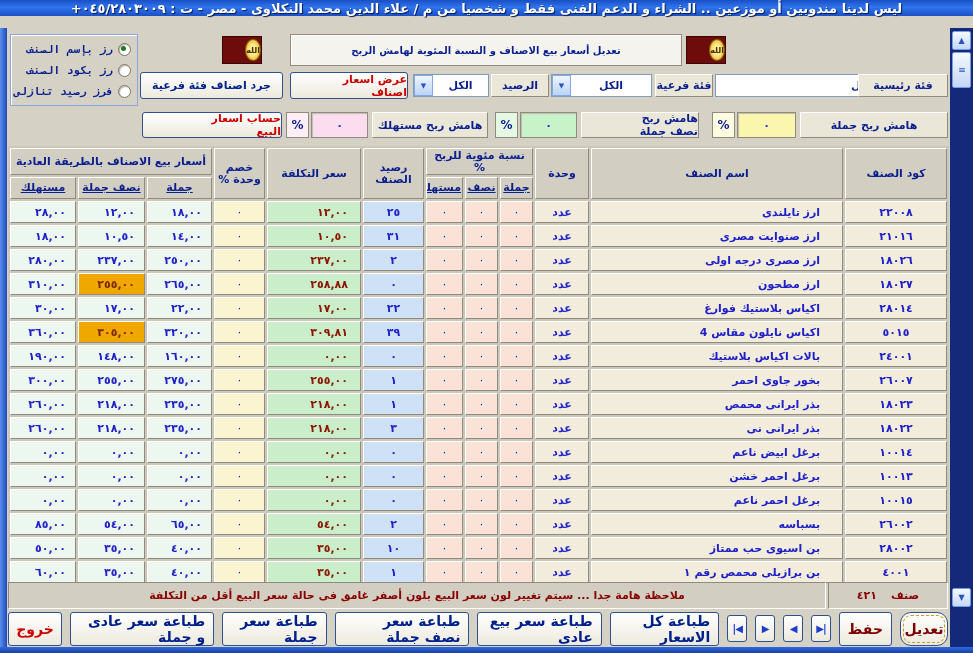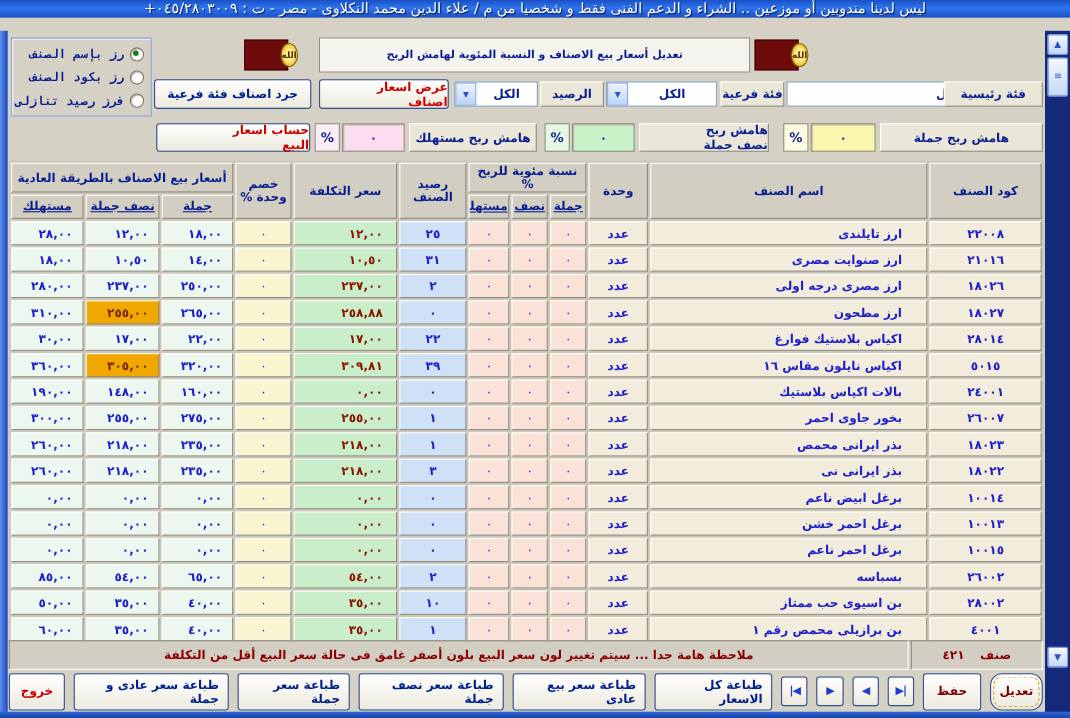--- a/index.html
+++ b/index.html
@@ -2,21 +2,21 @@
 <html lang="ar" dir="rtl"><head>
 <meta charset="utf-8">
 <style>
   html,body{margin:0;padding:0;}
   body{width:973px;height:653px;overflow:hidden;font-family:"DejaVu Sans",sans-serif;}
   .window{position:relative;width:973px;height:653px;background:#d5d1c5;overflow:hidden;}
   
   .titlebar{position:absolute;left:0;top:0;width:973px;height:16px;
     background:linear-gradient(180deg,#1a4fc4 0%,#2f74ee 45%,#1c50c6 100%);
     display:flex;align-items:center;justify-content:center;
-    color:#fff;font-weight:normal;font-size:13px;text-shadow:1px 1px 1px #001a4d;}
+    color:#fff;font-weight:bold;font-size:13px;text-shadow:1px 1px 1px #001a4d;}
   .frame-left{position:absolute;left:0;top:28px;width:7px;height:625px;
     background:linear-gradient(90deg,#5a90ee,#1c48b8);}
   .frame-right{position:absolute;left:950px;top:28px;width:23px;height:625px;background:#15297a;}
   .frame-bottom{position:absolute;left:0;top:647px;width:973px;height:6px;
     background:linear-gradient(180deg,#2f6ae0,#173f9e);}
   .scrollbtn{position:absolute;left:952px;width:19px;background:linear-gradient(180deg,#f4f8ff,#c4d8f8);
     border:1px solid #7a9ce0;border-radius:2px;color:#2a52c0;display:flex;align-items:center;justify-content:center;
     font-size:8px;box-sizing:border-box;}
   .sb-up{top:31px;height:19px;}
   .sb-thumb{top:52px;height:36px;font-size:9px;letter-spacing:-1px;}
@@ -38,21 +38,21 @@
   
   .groupbox{position:absolute;left:10px;top:34px;width:128px;height:72px;border:1px solid #8aa4e4;
     box-shadow:inset 1px 1px 0 #fff;box-sizing:border-box;padding:4px 6px 0 2px;}
   .radio-row{display:flex;align-items:center;justify-content:flex-start;gap:5px;height:21px;direction:rtl;font-family:Liberation Mono, monospace;}
   .radio-dot{width:11px;height:11px;border-radius:50%;background:#fff;border:1px solid #7a7668;
     box-shadow:inset 1px 1px 1px #b8b4a8;position:relative;flex:0 0 auto;}
   .radio-dot.on::after{content:"";position:absolute;left:2px;top:2px;width:5px;height:5px;border-radius:50%;background:#1f7a1f;}
   .radio-lbl{color:#0a1f8f;font-weight:bold;font-size:11px;}
   
   .logo{position:absolute;width:40px;height:28px;background:#6e0b0b;border:1px solid #3a0505;
-    display:flex;align-items:center;justify-content:flex-end;box-sizing:border-box;padding-left:32px;}
+    display:flex;align-items:center;justify-content:flex-start;box-sizing:border-box;padding-left:32px;}
   .logo .oval{width:30px;height:20px;border-radius:50%;background:radial-gradient(#ffe98a 40%,#d8a60a 90%);
     border:1px solid #8a6a00;display:flex;align-items:center;justify-content:center;
     color:#4a3000;font-size:8px;font-weight:bold;}
   .apptitle{position:absolute;left:290px;top:34px;width:392px;height:32px;background:#f4f3ee;
     border:1px solid #8f8b7e;box-shadow:inset 1px 1px 0 #fff;display:flex;align-items:center;justify-content:center;
     color:#0a1f8f;font-weight:bold;font-size:10px;box-sizing:border-box;}
   
   .pctbox{position:absolute;border:1px solid #8f8b7e;background:#fff;display:flex;align-items:center;justify-content:center;
     color:#0a1f8f;font-weight:bold;font-size:12px;box-sizing:border-box;}
   .inputbox{position:absolute;border:1px solid #8f8b7e;box-shadow:inset 1px 1px 1px #c0bcae;
@@ -77,21 +77,21 @@
   
   .notebar{position:absolute;left:8px;top:582px;width:940px;height:27px;display:flex;direction:rtl;gap:2px;}
   .notecell{background:#d2cec2;border:1px solid;border-color:#8f8b7e #fffef8 #fffef8 #8f8b7e;
     color:#8b0000;font-weight:bold;font-size:11px;display:flex;align-items:center;justify-content:center;box-sizing:border-box;}
   .note-count{width:120px;direction:ltr;gap:14px;}
   .note-text{flex:1;}
   
   .footer{position:absolute;left:8px;top:613px;width:940px;height:31px;display:flex;direction:rtl;
     align-items:center;gap:8px;}
   .fbtn{height:27px;background:linear-gradient(180deg,#ffffff,#ece9dc);border:1px solid #30508f;border-radius:3px;
-    color:#00218c;font-weight:bold;font-size:11px;display:flex;align-items:center;justify-content:center;
+    color:#00218c;font-weight:bold;font-size:14px;display:flex;align-items:center;justify-content:center;
     padding:16px 8px;box-sizing:border-box;}
   .fbtn.maroon{color:#7b0000;}
   .fbtn.red{color:#cc0000;}
   .fbtn.focused{outline:1px dashed #caa002;outline-offset:-4px;}
   .navbtn{direction:ltr;width:26px;padding:0;color:#1a3fd0;font-size:10px;letter-spacing:-1px;}
   .exit{margin-inline-start:auto;width:54px;}
 </style>
 </head>
 <body>
 
@@ -267,21 +267,21 @@
           <td class="c-pct">٠</td>
           <td class="c-bal">٢٢</td>
           <td class="c-cost">١٧,٠٠</td>
           <td class="c-disc">٠</td>
           <td class="c-price">٢٢,٠٠</td>
           <td class="c-price">١٧,٠٠</td>
           <td class="c-price">٣٠,٠٠</td>
         </tr>
         <tr>
           <td class="c-code">٥٠١٥</td>
-          <td class="c-name">اكياس نايلون مقاس ١٦</td>
+          <td class="c-name">اكياس نايلون مقاس 4</td>
           <td class="c-unit">عدد</td>
           <td class="c-pct">٠</td>
           <td class="c-pct">٠</td>
           <td class="c-pct">٠</td>
           <td class="c-bal">٣٩</td>
           <td class="c-cost">٣٠٩,٨١</td>
           <td class="c-disc">٠</td>
           <td class="c-price">٣٢٠,٠٠</td>
           <td class="c-price low">٣٠٥,٠٠</td>
           <td class="c-price">٣٦٠,٠٠</td>

